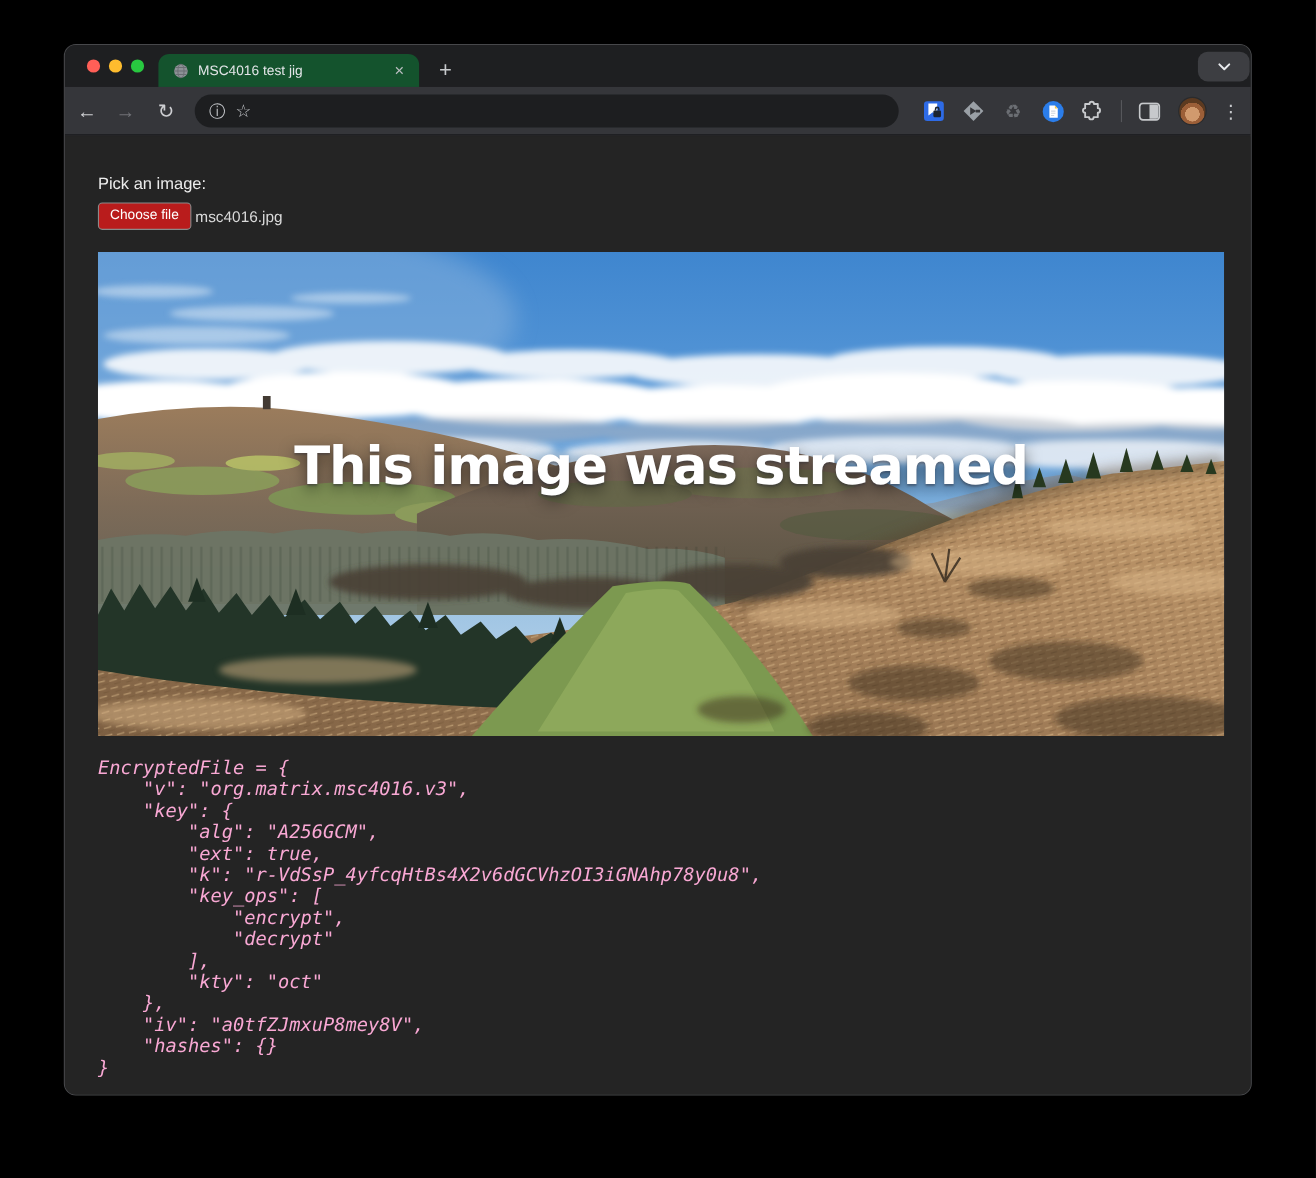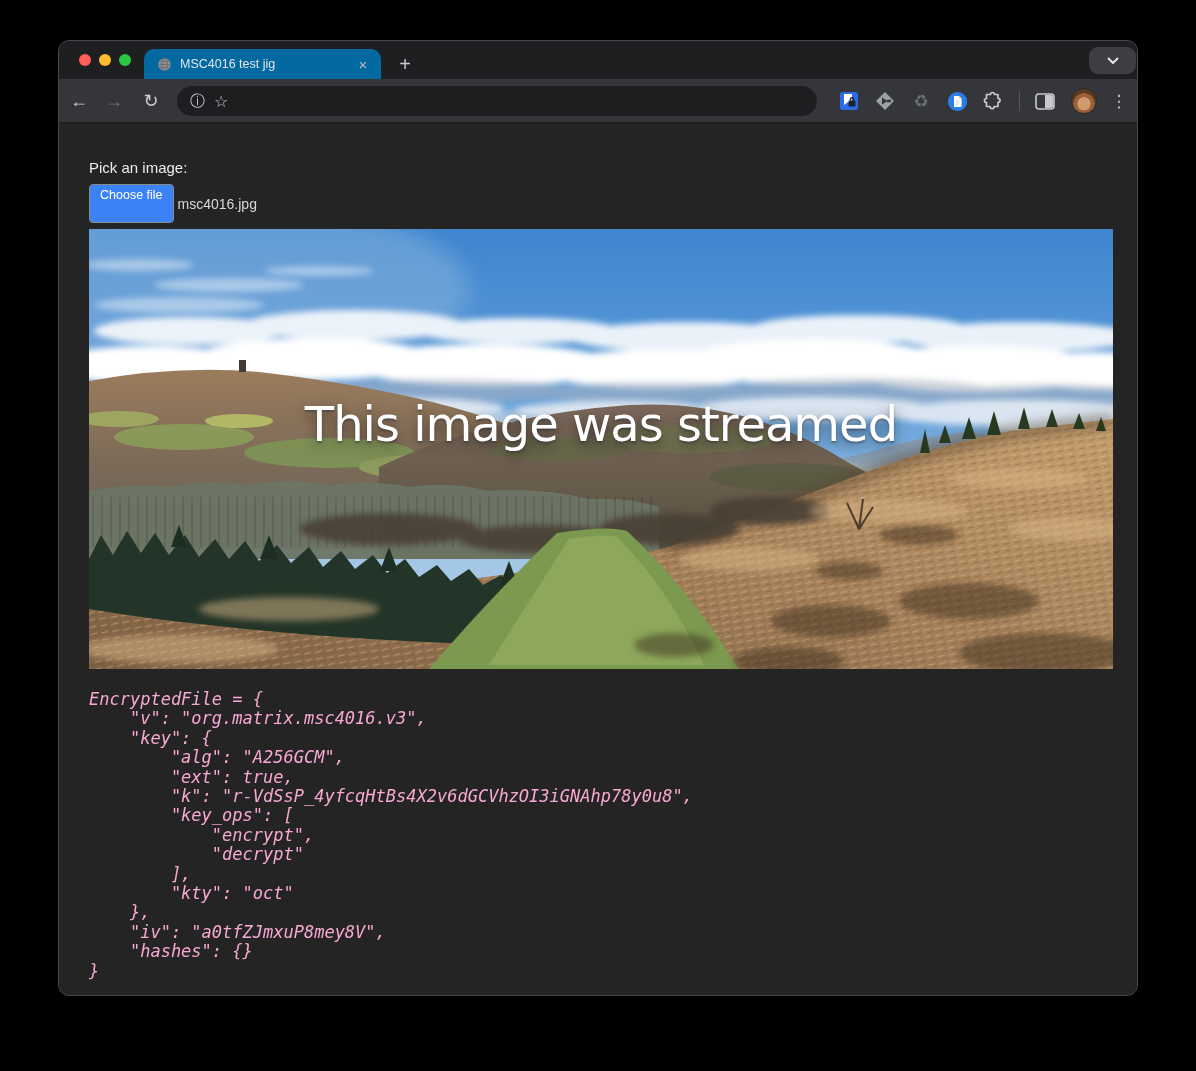--- a/index.html
+++ b/index.html
@@ -7,21 +7,21 @@
   .stage { position:relative; width:1196px; height:1071px; background:#000; overflow:hidden; }
 
   .window { position:absolute; left:58px; top:40px; width:1080px; height:956px;
     background:#242424; border-radius:11px; border:1px solid #47484b;
     box-shadow:0 24px 60px rgba(0,0,0,.65); overflow:hidden; }
 
   
   .tabstrip { position:absolute; left:0; top:0; width:100%; height:38px; background:#1e1f21; }
   .traffic { position:absolute; left:20px; top:13px; display:flex; gap:8px; }
   .light { width:12px; height:12px; border-radius:50%; }
-  .tab { position:absolute; left:85px; top:8px; width:237px; height:30px; background:#0369a1;
+  .tab { position:absolute; left:85px; top:8px; width:237px; height:30px; background:#14532d;
     border-radius:10px 10px 0 0; display:flex; align-items:center; padding:0 10px 0 13px; }
   .tab-title { color:#e3e5e8; font-size:12.5px; margin-left:8px; flex:1; white-space:nowrap; overflow:hidden; }
   .tab-close { color:#bdbfc3; font-size:15px; line-height:15px; width:16px; text-align:center; cursor:default; }
   .newtab { position:absolute; left:331px; top:8px; width:30px; height:30px; color:#c7c9cc;
     font-size:20px; font-weight:400; display:flex; align-items:center; justify-content:center; }
   .tab-chevron-btn { position:absolute; left:1030px; top:6px; width:47px; height:27px;
     background:#3d3e42; border-radius:9px; display:flex; align-items:center; justify-content:center; }
 
   
   .toolbar { position:absolute; left:0; top:38px; width:100%; height:44px; background:#35363a;
@@ -40,28 +40,28 @@
     background:radial-gradient(circle at 50% 62%, #d19a6e 0 34%, #9c5f38 35% 55%, #5c3a20 56% 78%, #3a2614 79%);
     border:1px solid #2a2b2d; }
   .menu-dots { position:absolute; left:1048px; top:10px; width:24px; height:24px; display:flex;
     align-items:center; justify-content:center; color:#c7c9cc; font-size:17px; letter-spacing:0; }
   .recycle { color:#6b6e73; font-size:17px; }
 
   
   .content { position:absolute; left:0; top:83px; width:100%; height:873px; background:#242424; }
   .pick-label { position:absolute; left:30px; top:35px; color:#ececec; font-size:15px; }
   .file-row { position:absolute; left:30px; top:60px; display:flex; align-items:center; }
-  .choose-btn { background:#3b82f6; color:#fff; font-size:12.5px; padding:3px 10px 20px;
+  .choose-btn { background:#b91c1c; color:#fff; font-size:12.5px; padding:3px 10px 6px;
     border-radius:4px; border:1px solid #8a8a8a; }
   .filename { color:#d9d9d9; font-size:14px; margin-left:4px; }
 
   .photo { position:absolute; left:30px; top:105px; width:1024px; height:440px; overflow:hidden; }
   .photo svg { position:absolute; inset:0; }
   .photo-text { position:absolute; left:0; right:0; top:166px; text-align:center; color:#fff;
-    font-family:"DejaVu Sans", sans-serif; font-weight:normal; font-size:48px; line-height:58px;
+    font-family:"DejaVu Sans", sans-serif; font-weight:bold; font-size:48px; line-height:58px;
     letter-spacing:-1px;
     text-shadow:0 2px 2px rgba(45,45,55,.45), 0 5px 14px rgba(0,0,0,.5); }
 
   .code { position:absolute; left:30px; top:566px; font-family:"DejaVu Sans Mono", monospace;
     font-size:17px; line-height:19.4px; color:#f9a8d4; white-space:pre;font-style:italic; }
 </style>
 </head>
 <body>
 
 <div class="stage">

